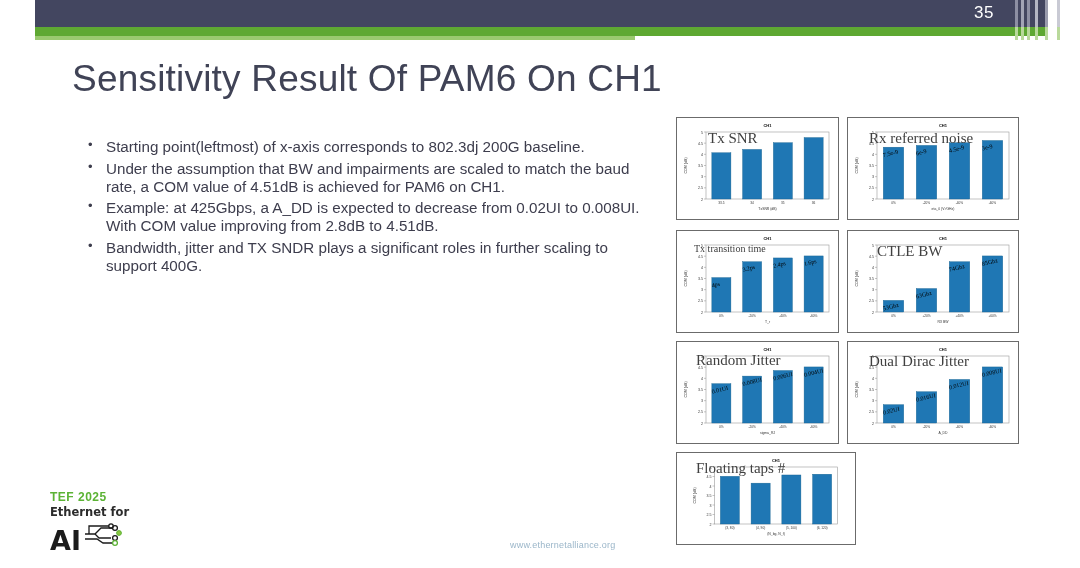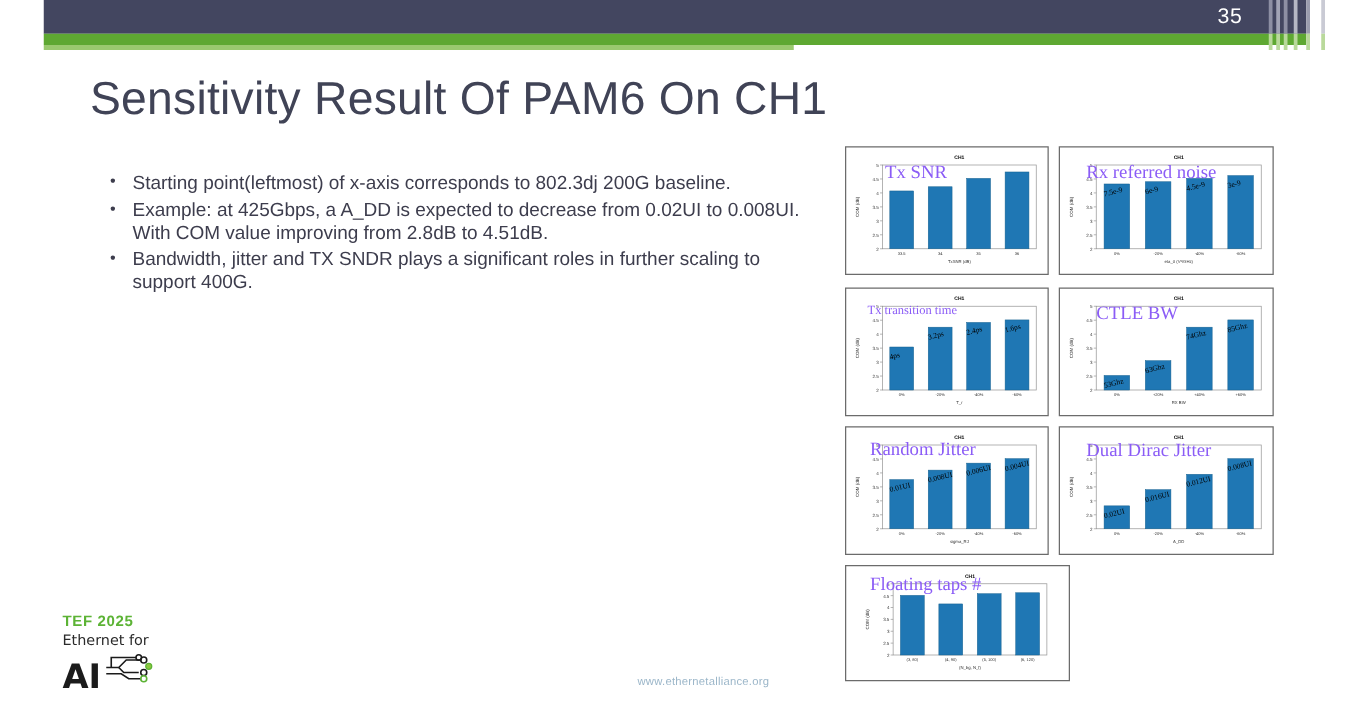--- a/index.html
+++ b/index.html
@@ -50,40 +50,40 @@
   }
   .bullets li { list-style: none; position: relative; padding-left: 22px; margin-bottom: 4px; }
   .bullets li:before {
     content: "\2022"; position: absolute; left: 4px; top: -1px;
     font-size: 13px; color: #3d3d4d;
   }
 
   
   .logo { position: absolute; left: 50px; top: 490px; width: 100px; }
   .logo .l1 { font-size: 12px; font-weight: bold; color: #5cb335; letter-spacing: .5px; font-family: Liberation Sans, sans-serif; }
-  .logo .l2 { font-size: 11.5px; font-weight: normal; color: #2b2b2b; margin-top: 1px; font-family: "DejaVu Sans", sans-serif; }
+  .logo .l2 { font-size: 11.5px; font-weight: bold; color: #2b2b2b; margin-top: 1px; font-family: "DejaVu Sans", sans-serif; }
   .logo .l3 { display: flex; align-items: flex-end; margin-top: 2px; }
   .logo .ai { font-size: 27px; font-weight: bold; color: #1b1b1b; line-height: .9;
               font-family: "DejaVu Sans", sans-serif; }
 
   .footer-url {
     position: absolute; left: 510px; top: 540px;
     font-size: 9px; color: #9bb6c9; letter-spacing: .2px;
   }
 
   
   .chart-card {
     position: absolute; background: #fff;
     border: 1px solid #6b6b6b;
     padding: 3px;
   }
   .chart-inner { width: 100%; height: 100%; position: relative; }
   .chart-svg { display: block; width: 100%; height: 100%; }
   .ov-title {
-    position: absolute; color: #8b5cf6;
+    position: absolute; color: #404040;
     font-family: "Liberation Serif", serif;
     white-space: nowrap; pointer-events: none;
   }
 </style>
 </head>
 <body>
 
 <div id="slide">
 
   <div class="hdr-dark"></div>
@@ -102,20 +102,21 @@
       <i class="g" style="left: 40px;"></i>
       <i style="left: 52px; background: rgb(201, 202, 212);"></i>
       <i class="g" style="left: 52px;"></i>
     </div>
   <div class="page-num">35</div>
 
   <div class="title">Sensitivity Result Of PAM6 On CH1</div>
 
   <ul class="bullets" id="bullet-list">
       <li>Starting point(leftmost) of x-axis corresponds to 802.3dj 200G baseline.</li>
+      <li>Under the assumption that BW and impairments are scaled to match the baud rate, a COM value of 4.51dB is achieved for PAM6 on CH1.</li>
       <li>Example: at 425Gbps, a A_DD is expected to decrease from 0.02UI to 0.008UI. With COM value improving from 2.8dB to 4.51dB.</li>
       <li>Bandwidth, jitter and TX SNDR plays a significant roles in further scaling to support 400G.</li>
     </ul>
 
   <div class="logo">
     <div class="l1">TEF 2025</div>
     <div class="l2">Ethernet for</div>
     <div class="l3">
       <span class="ai">AI</span>
       <span style="margin-left:2px;margin-bottom:2px;">

